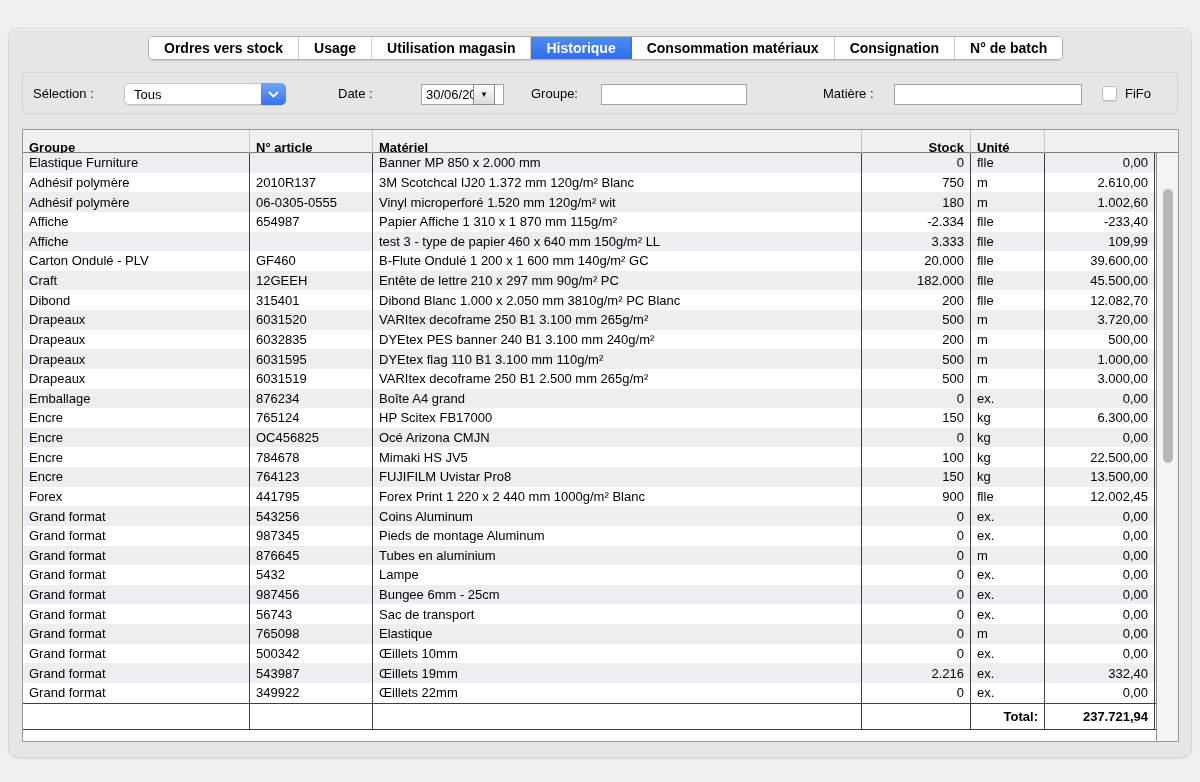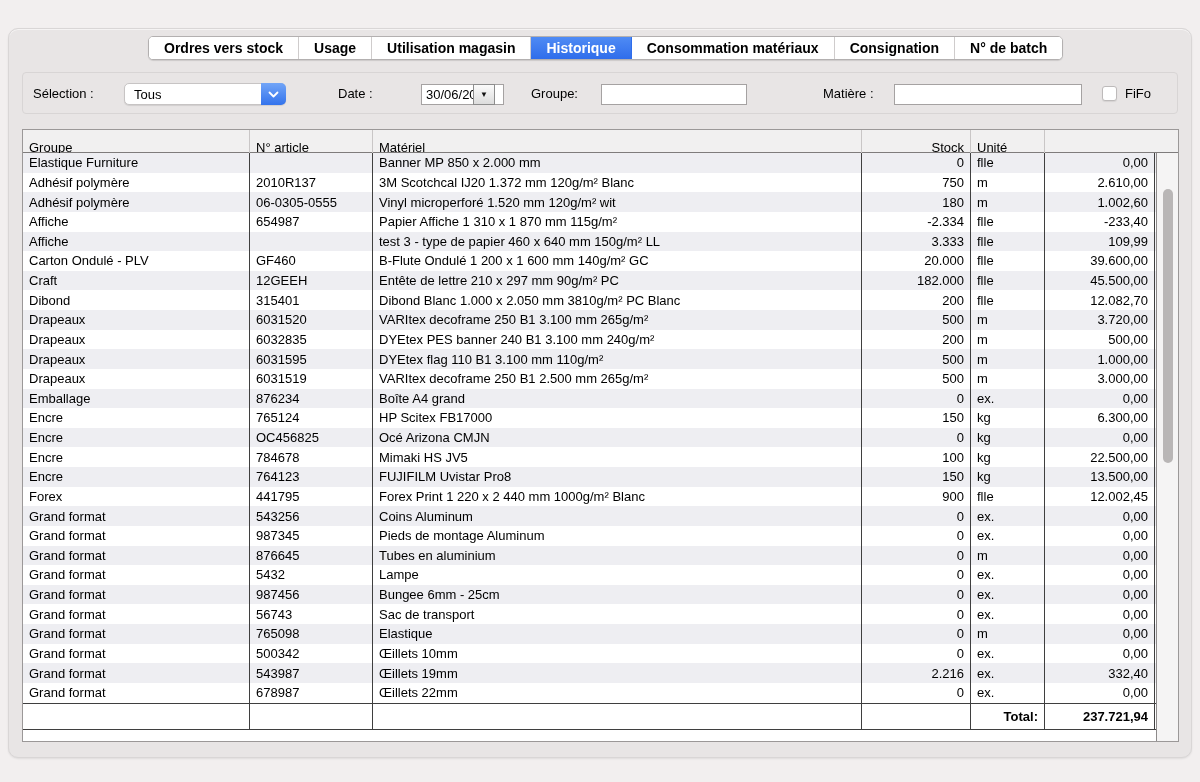--- a/index.html
+++ b/index.html
@@ -70,21 +70,21 @@
   }
   
   .table {
     position:absolute; left:22px; top:129px; width:1157px; height:613px;
     background:#fff; border:1px solid #9b9898;
   }
   .thead {
     position:absolute; left:0; top:0; right:0; height:23px;
     display:grid; grid-template-columns:227px 123px 489px 109px 74px 110px 1fr;
     background:#f1f0f0; border-bottom:1px solid #7f7c7c;
-    font-size:13px; font-weight:normal;
+    font-size:13px; font-weight:bold;
   }
   .th {
     display:flex; align-items:center; padding:0 6px; height:100%;
     border-right:1px solid #c9c6c6; white-space:nowrap; overflow:hidden;
   }
   .th.r { justify-content:flex-end; }
   .th.c { justify-content:center;margin-top:34px; }
   .th:last-child { border-right:none; }
   .tbody { position:absolute; left:0; top:23px; width:1133px; }
   .row {
@@ -384,21 +384,21 @@
       <div class="row odd">
         <div class="cell">Grand format</div>
         <div class="cell">543987</div>
         <div class="cell">Œillets 19mm</div>
         <div class="cell r">2.216</div>
         <div class="cell">ex.</div>
         <div class="cell r">332,40</div>
       </div>
       <div class="row">
         <div class="cell">Grand format</div>
-        <div class="cell">678987</div>
+        <div class="cell">349922</div>
         <div class="cell">Œillets 22mm</div>
         <div class="cell r">0</div>
         <div class="cell">ex.</div>
         <div class="cell r">0,00</div>
       </div>
     </div>
 
   <div class="tfoot">
     <div class="fcell"></div>
     <div class="fcell"></div>

